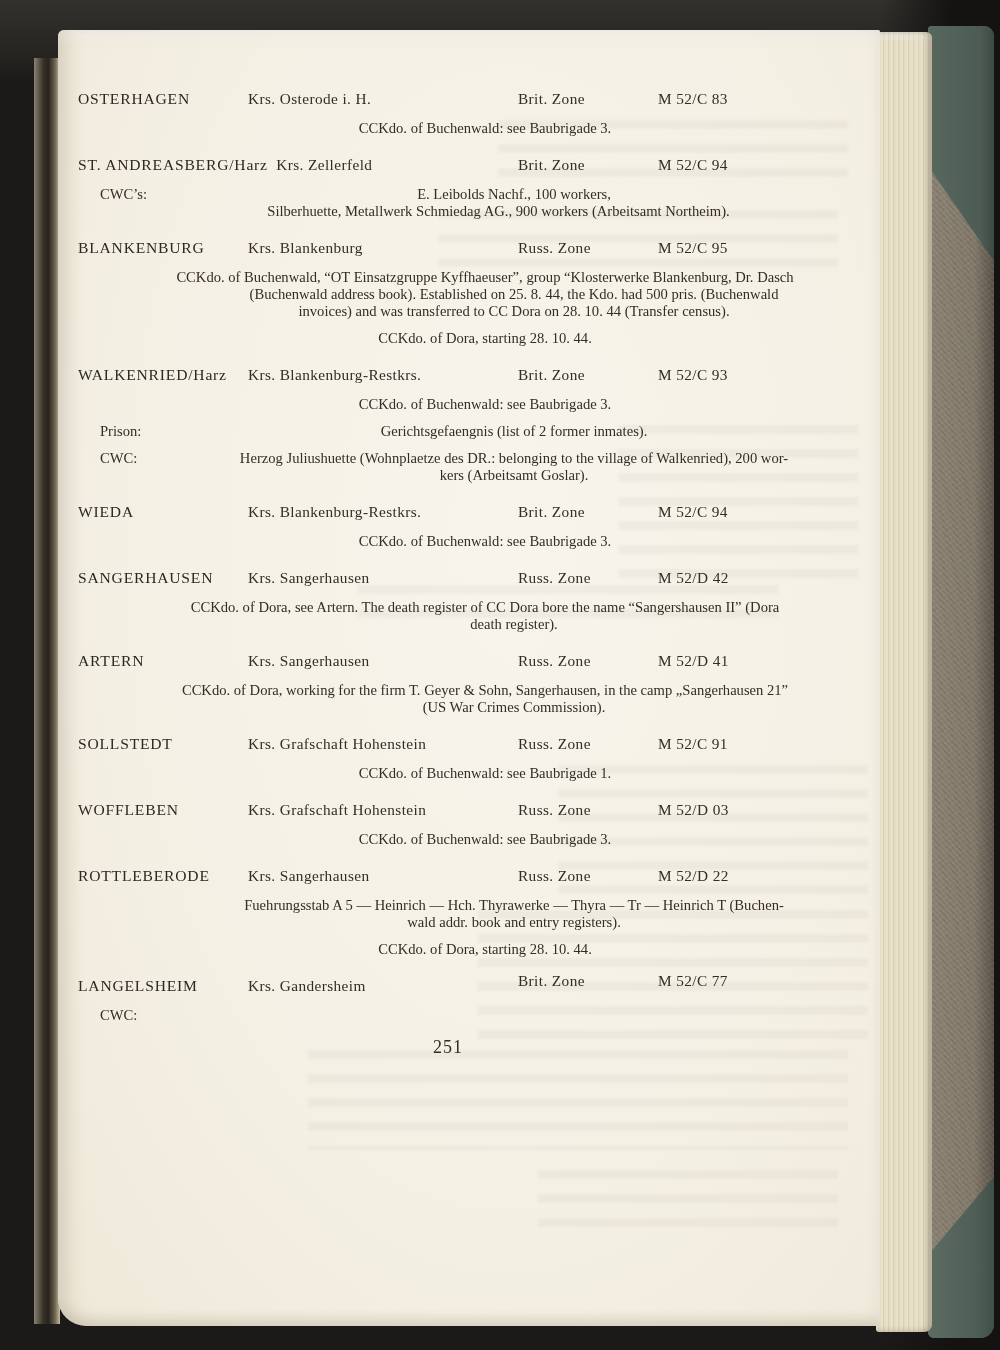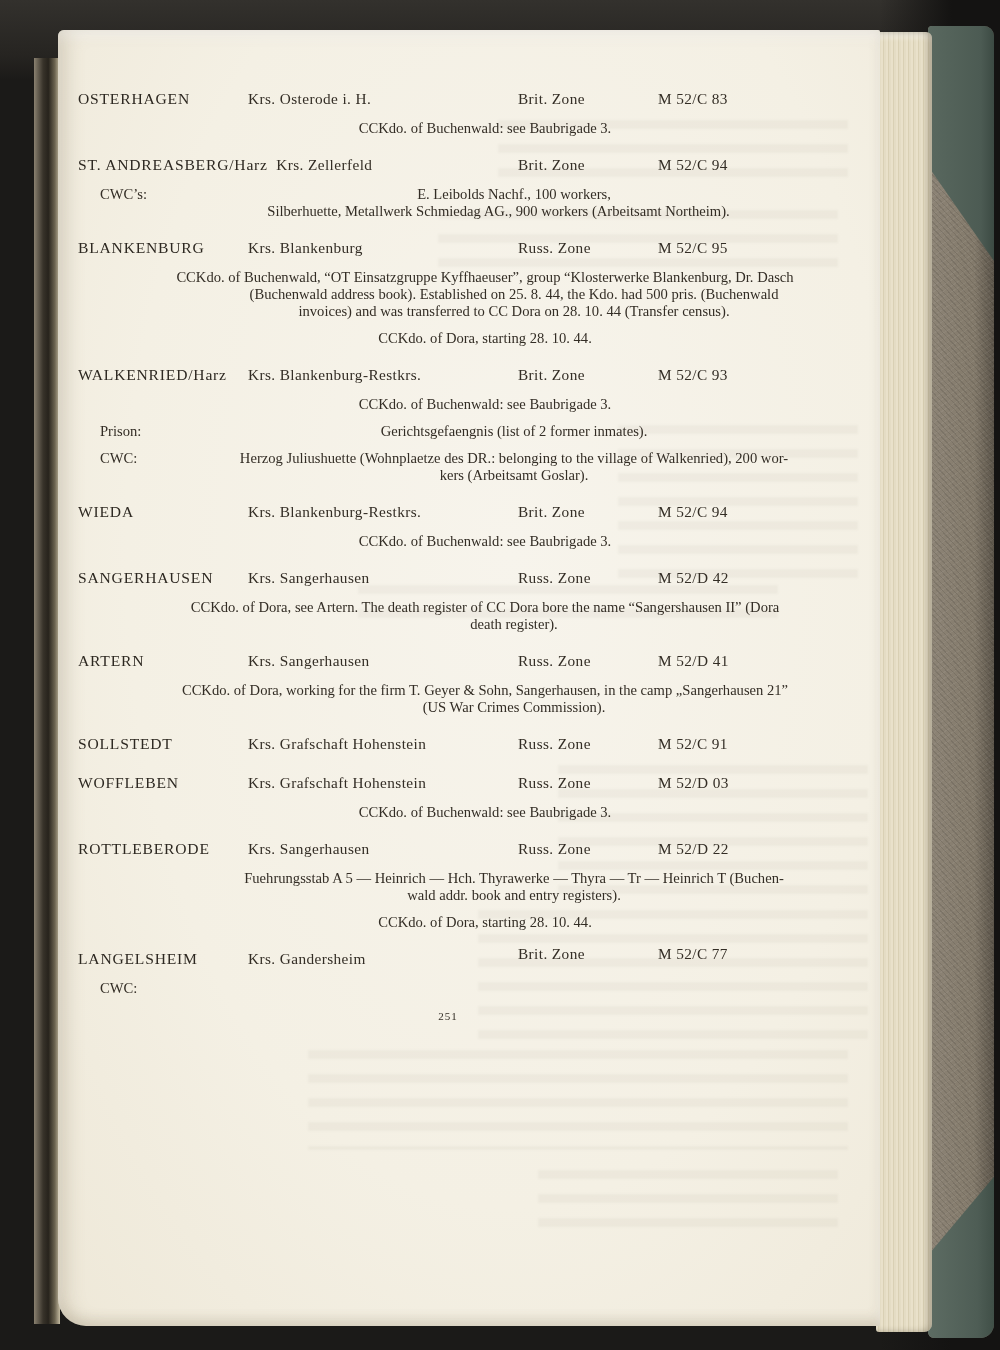--- a/index.html
+++ b/index.html
@@ -62,21 +62,21 @@
   .e-krs{display:inline-block;}
   .e-zone{position:absolute;left:440px;top:0;}
   .e-ref{position:absolute;left:580px;top:0;}
   .raise{transform:translateY(-5px);}
   .item{margin-bottom:10px;position:relative;font-size:14.6px;text-align:center;}
   .line{line-height:17px;white-space:nowrap;}
   .l1{margin-left:22px;}
   .l2{margin-left:80px;}
   .l3{margin-left:49px;}
   .ilabel{position:absolute;left:22px;top:0;line-height:17px;}
-  .folio{margin-top:40px;width:740px;text-align:center;font-size:11px;letter-spacing:1px;color:#332d25;}
+  .folio{margin-top:40px;width:740px;text-align:center;font-size:18px;letter-spacing:1px;color:#332d25;}
 
   
   .ghost{position:absolute;opacity:.55;filter:blur(1.2px);pointer-events:none;
     background:repeating-linear-gradient(180deg,rgba(122,110,92,.10) 0 9px,rgba(0,0,0,0) 9px 24px);}
   .g0{left:440px;top:90px;width:350px;height:70px;}
   .g1{left:380px;top:180px;width:400px;height:60px;}
   .g2{left:560px;top:395px;width:240px;height:160px;}
   .g3{left:300px;top:555px;width:420px;height:40px;}
   .g4{left:500px;top:735px;width:310px;height:130px;}
   .g5{left:420px;top:880px;width:390px;height:130px;}
@@ -213,20 +213,23 @@
         <div class="line l2">(US War Crimes Commission).</div>
       </div>
     </div>
 
     <div class="entry">
       <div class="entry-header">
         <span class="e-name">SOLLSTEDT</span><span class="e-krs">Krs. Grafschaft Hohenstein</span>
         <span class="e-zone">Russ. Zone</span>
         <span class="e-ref">M 52/C 91</span>
       </div>
+      <div class="item">
+        <div class="line l1">CCKdo. of Buchenwald: see Baubrigade 1.</div>
+      </div>
     </div>
 
     <div class="entry">
       <div class="entry-header">
         <span class="e-name">WOFFLEBEN</span><span class="e-krs">Krs. Grafschaft Hohenstein</span>
         <span class="e-zone">Russ. Zone</span>
         <span class="e-ref">M 52/D 03</span>
       </div>
       <div class="item">
         <div class="line l1">CCKdo. of Buchenwald: see Baubrigade 3.</div>

